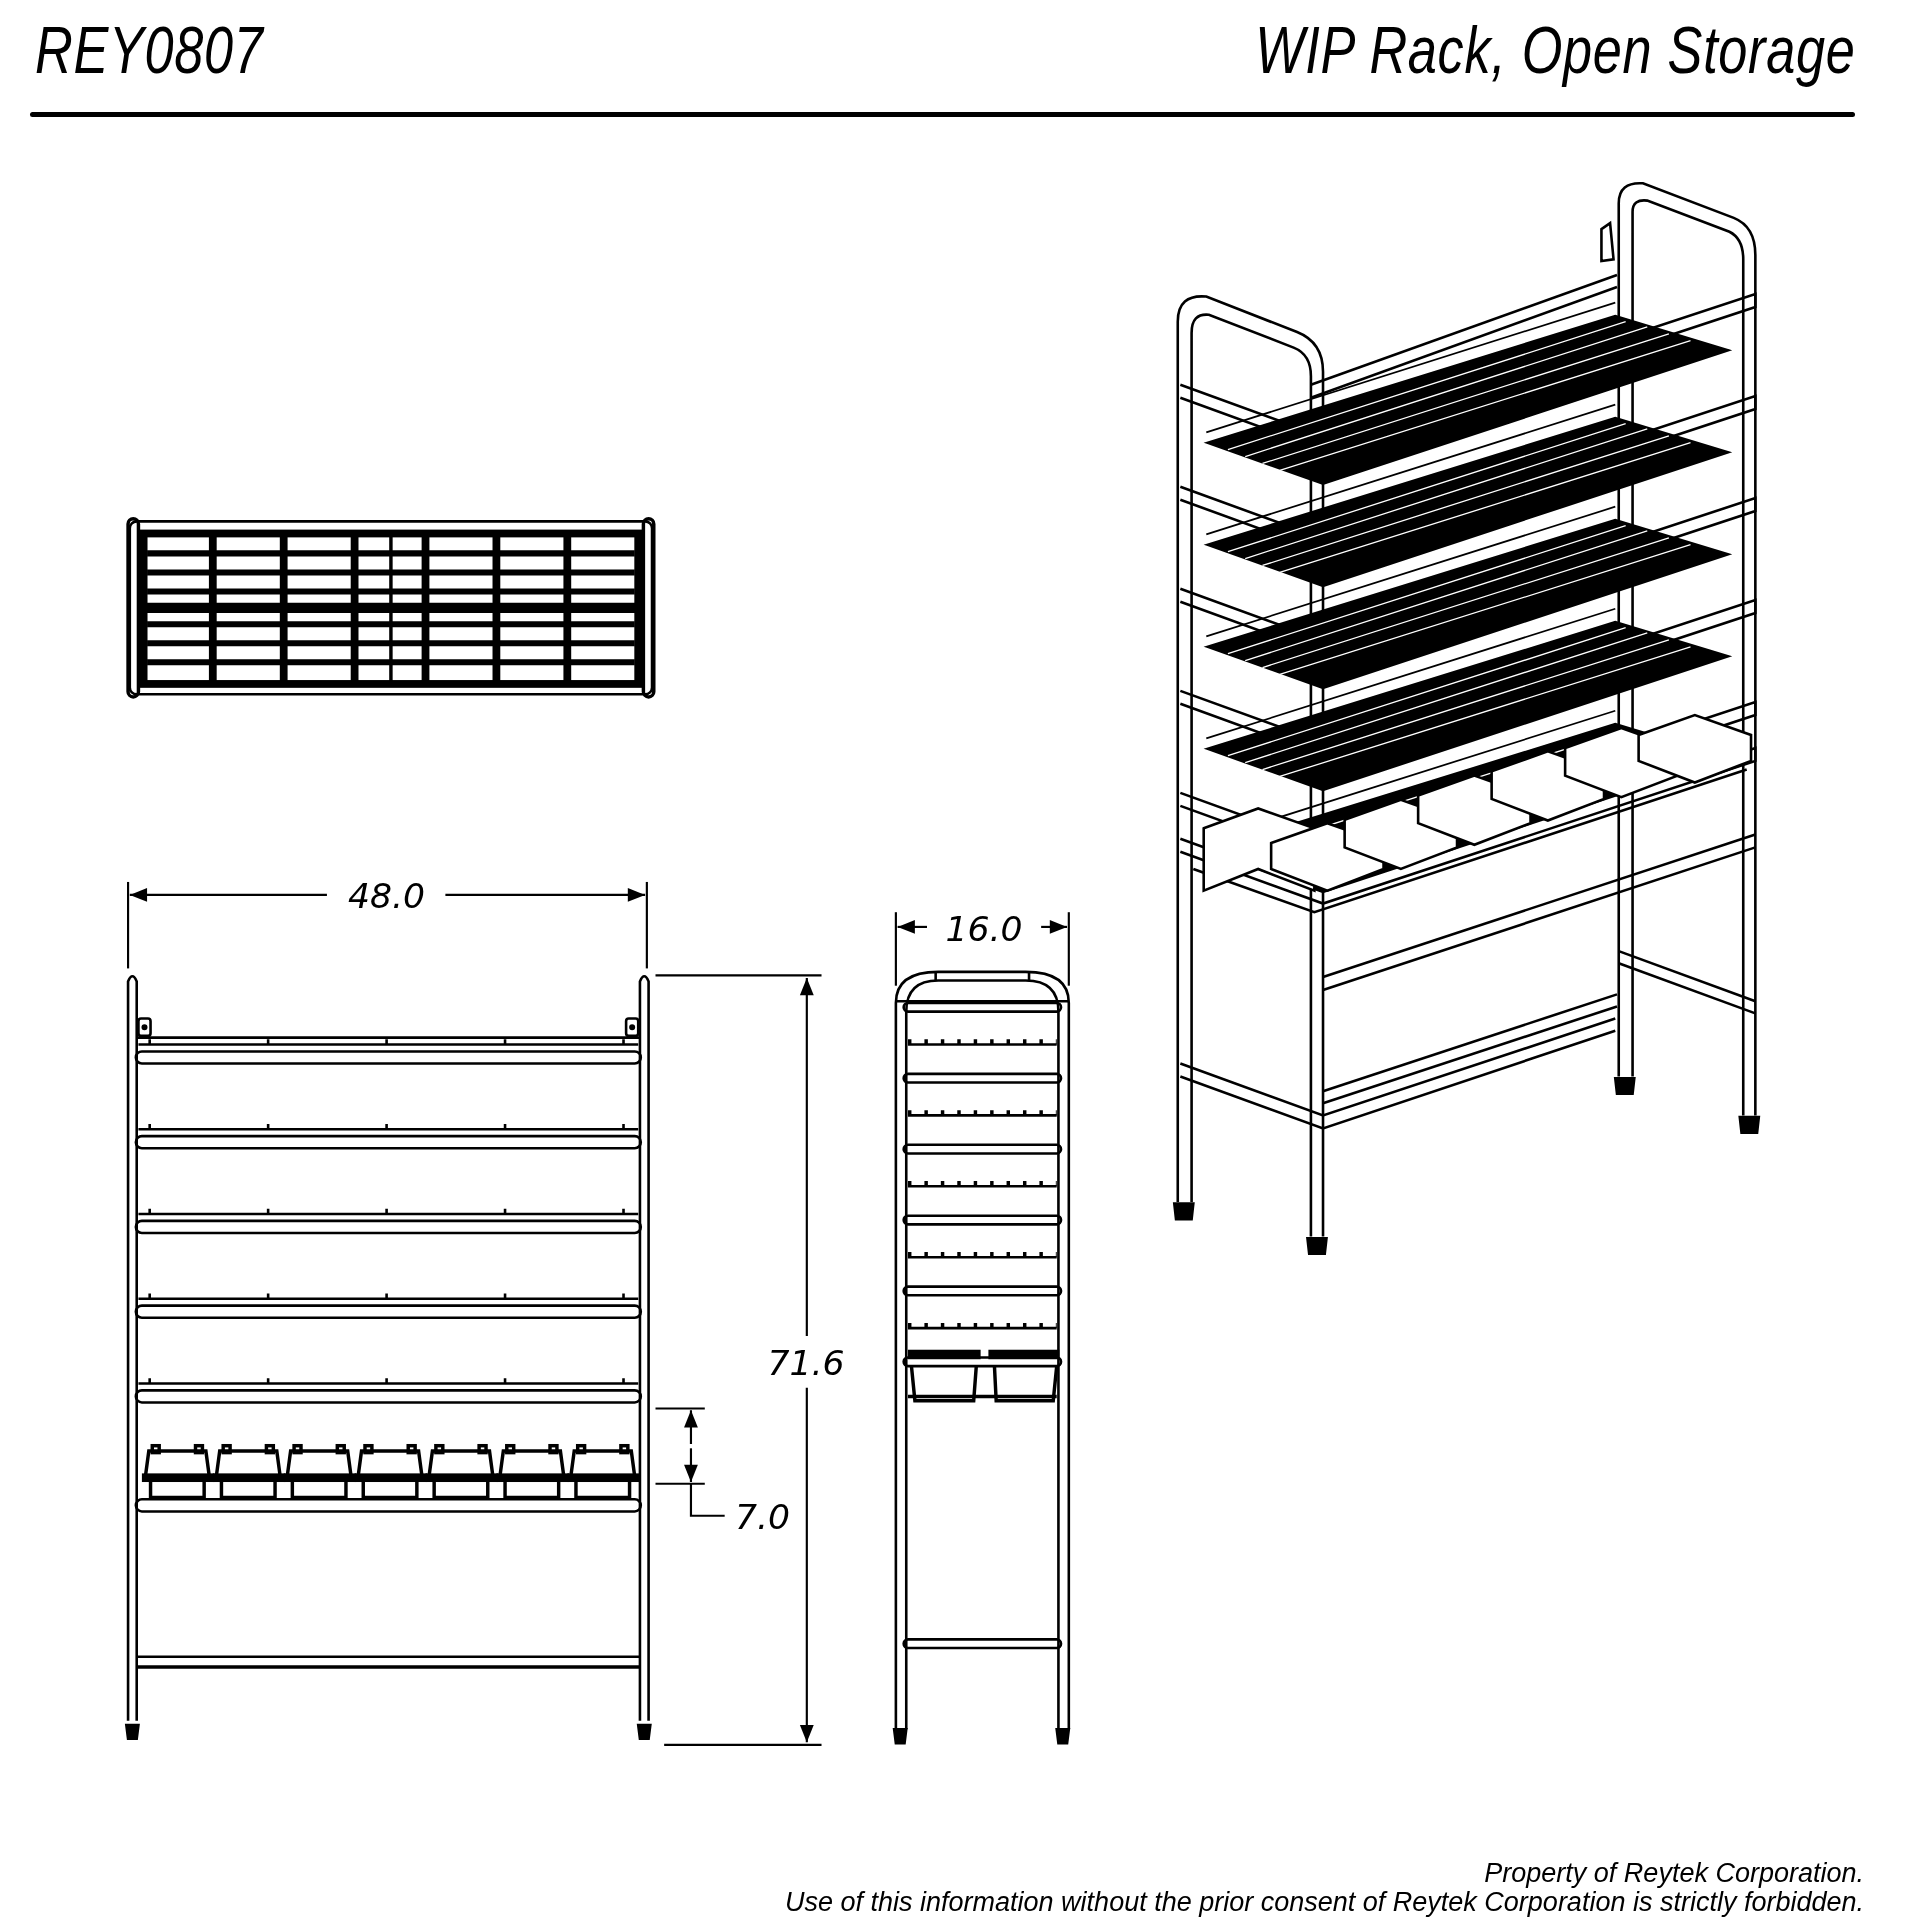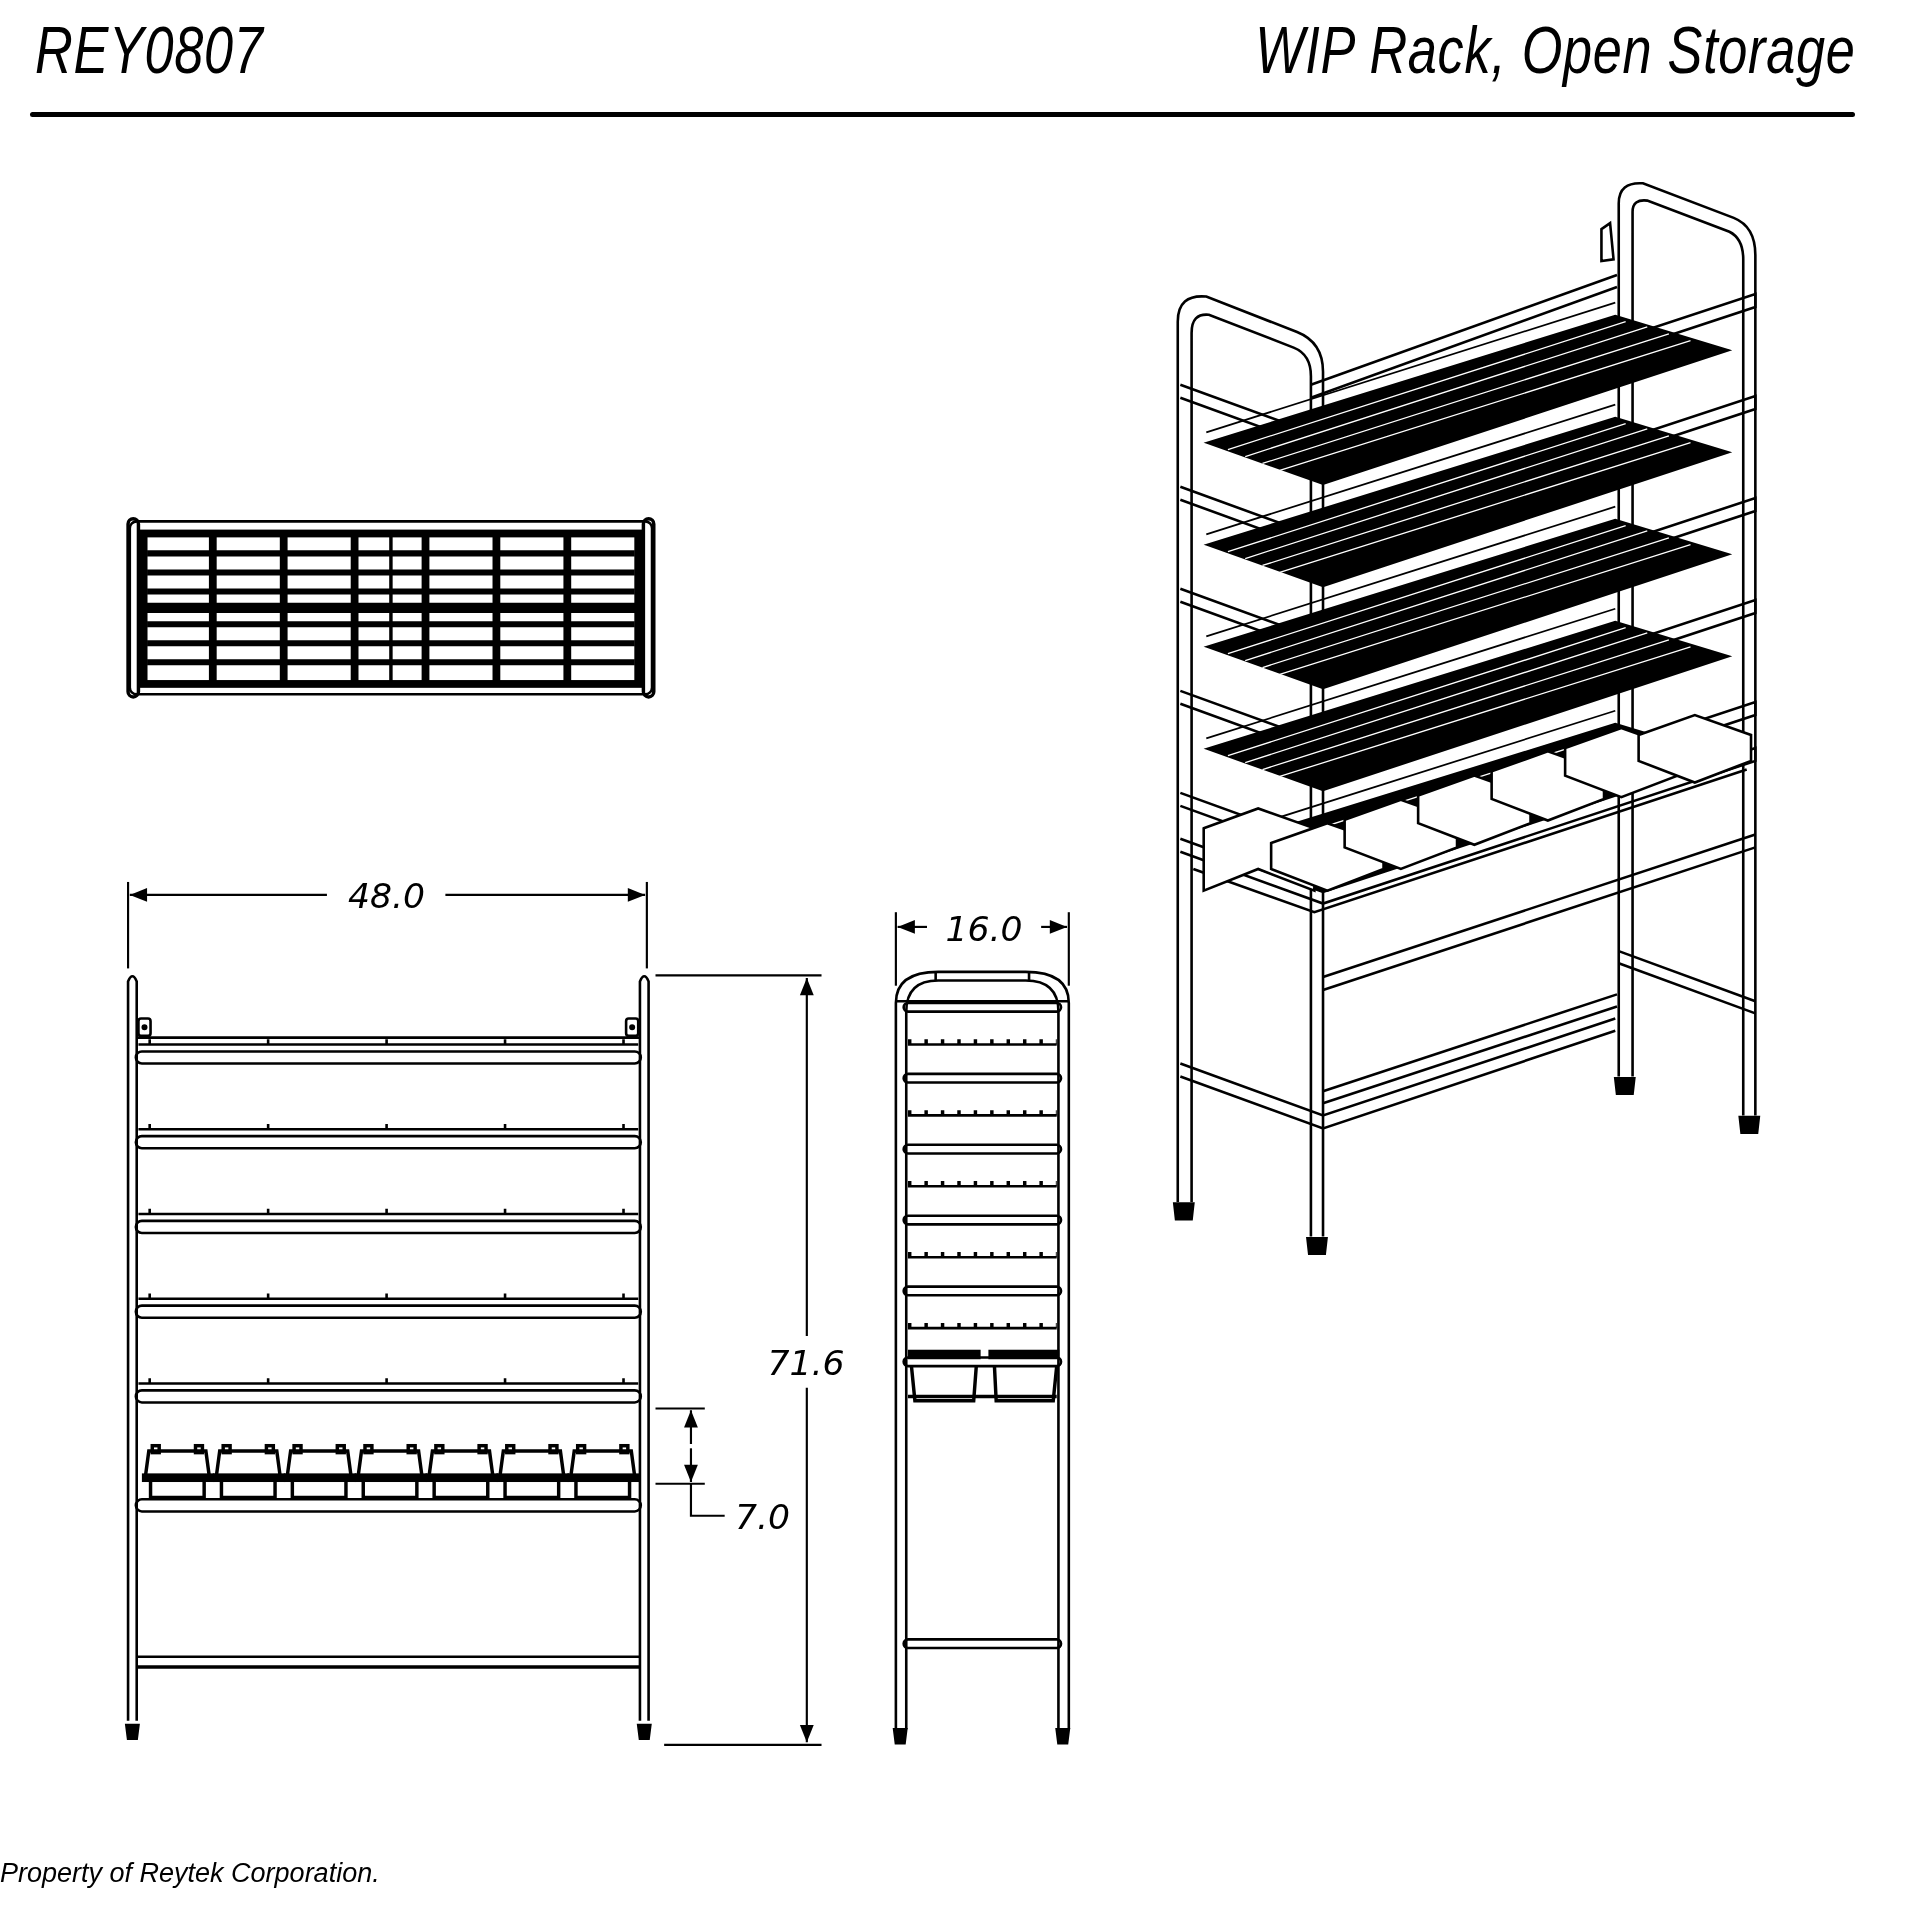--- a/index.html
+++ b/index.html
@@ -3,21 +3,21 @@
 <meta charset="utf-8">
 <style>
   html,body{margin:0;padding:0;background:#ffffff;}
   body{width:1918px;height:1923px;position:relative;overflow:hidden;font-family:"DejaVu Sans",sans-serif;color:#000;}
   .title{position:absolute;top:15.6px;font-family:"Liberation Sans",sans-serif;font-style:italic;font-size:67px;line-height:1;transform:scaleX(0.78);letter-spacing:0.9px;}
   #part-no{left:35px;transform-origin:left top;}
   #drawing-title{right:62px;transform-origin:right top;}
   #title-rule{position:absolute;left:30px;top:112px;width:1825px;height:5.2px;background:#000;border-radius:2.6px;}
   svg{position:absolute;left:0;top:0;}
   .dimtxt{font-family:"DejaVu Sans",sans-serif;font-style:italic;font-size:40px;}
-  #footer{position:absolute;left:0;width:1864px;top:1859px;text-align:left;font-family:"Liberation Sans",sans-serif;font-style:italic;font-size:27px;line-height:29px;}
+  #footer{position:absolute;left:0;width:1864px;top:1859px;text-align:right;font-family:"Liberation Sans",sans-serif;font-style:italic;font-size:27px;line-height:29px;}
 </style>
 </head>
 <body>
 
 <div class="title" id="part-no">REY0807</div>
 <div class="title" id="drawing-title">WIP Rack, Open Storage</div>
 <div id="title-rule"></div>
 
 <svg width="1918" height="1923" viewBox="0 0 2218 2224" fill="none" stroke="#000" stroke-width="3">
   <defs>
@@ -301,14 +301,15 @@
   </g>
 
   <text class="dimtxt" x="447" y="1050" text-anchor="middle" fill="#000" stroke="none">48.0</text>
   <text class="dimtxt" x="1138" y="1088" text-anchor="middle" fill="#000" stroke="none">16.0</text>
   <text class="dimtxt" x="932" y="1590" text-anchor="middle" fill="#000" stroke="none">71.6</text>
   <text class="dimtxt" x="850" y="1768" text-anchor="start" fill="#000" stroke="none">7.0</text>
 </svg>
 
 <div id="footer">
   <div>Property of Reytek Corporation.</div>
+  <div>Use of this information without the prior consent of Reytek Corporation is strictly forbidden.</div>
 </div>
 
 
 </body></html>

